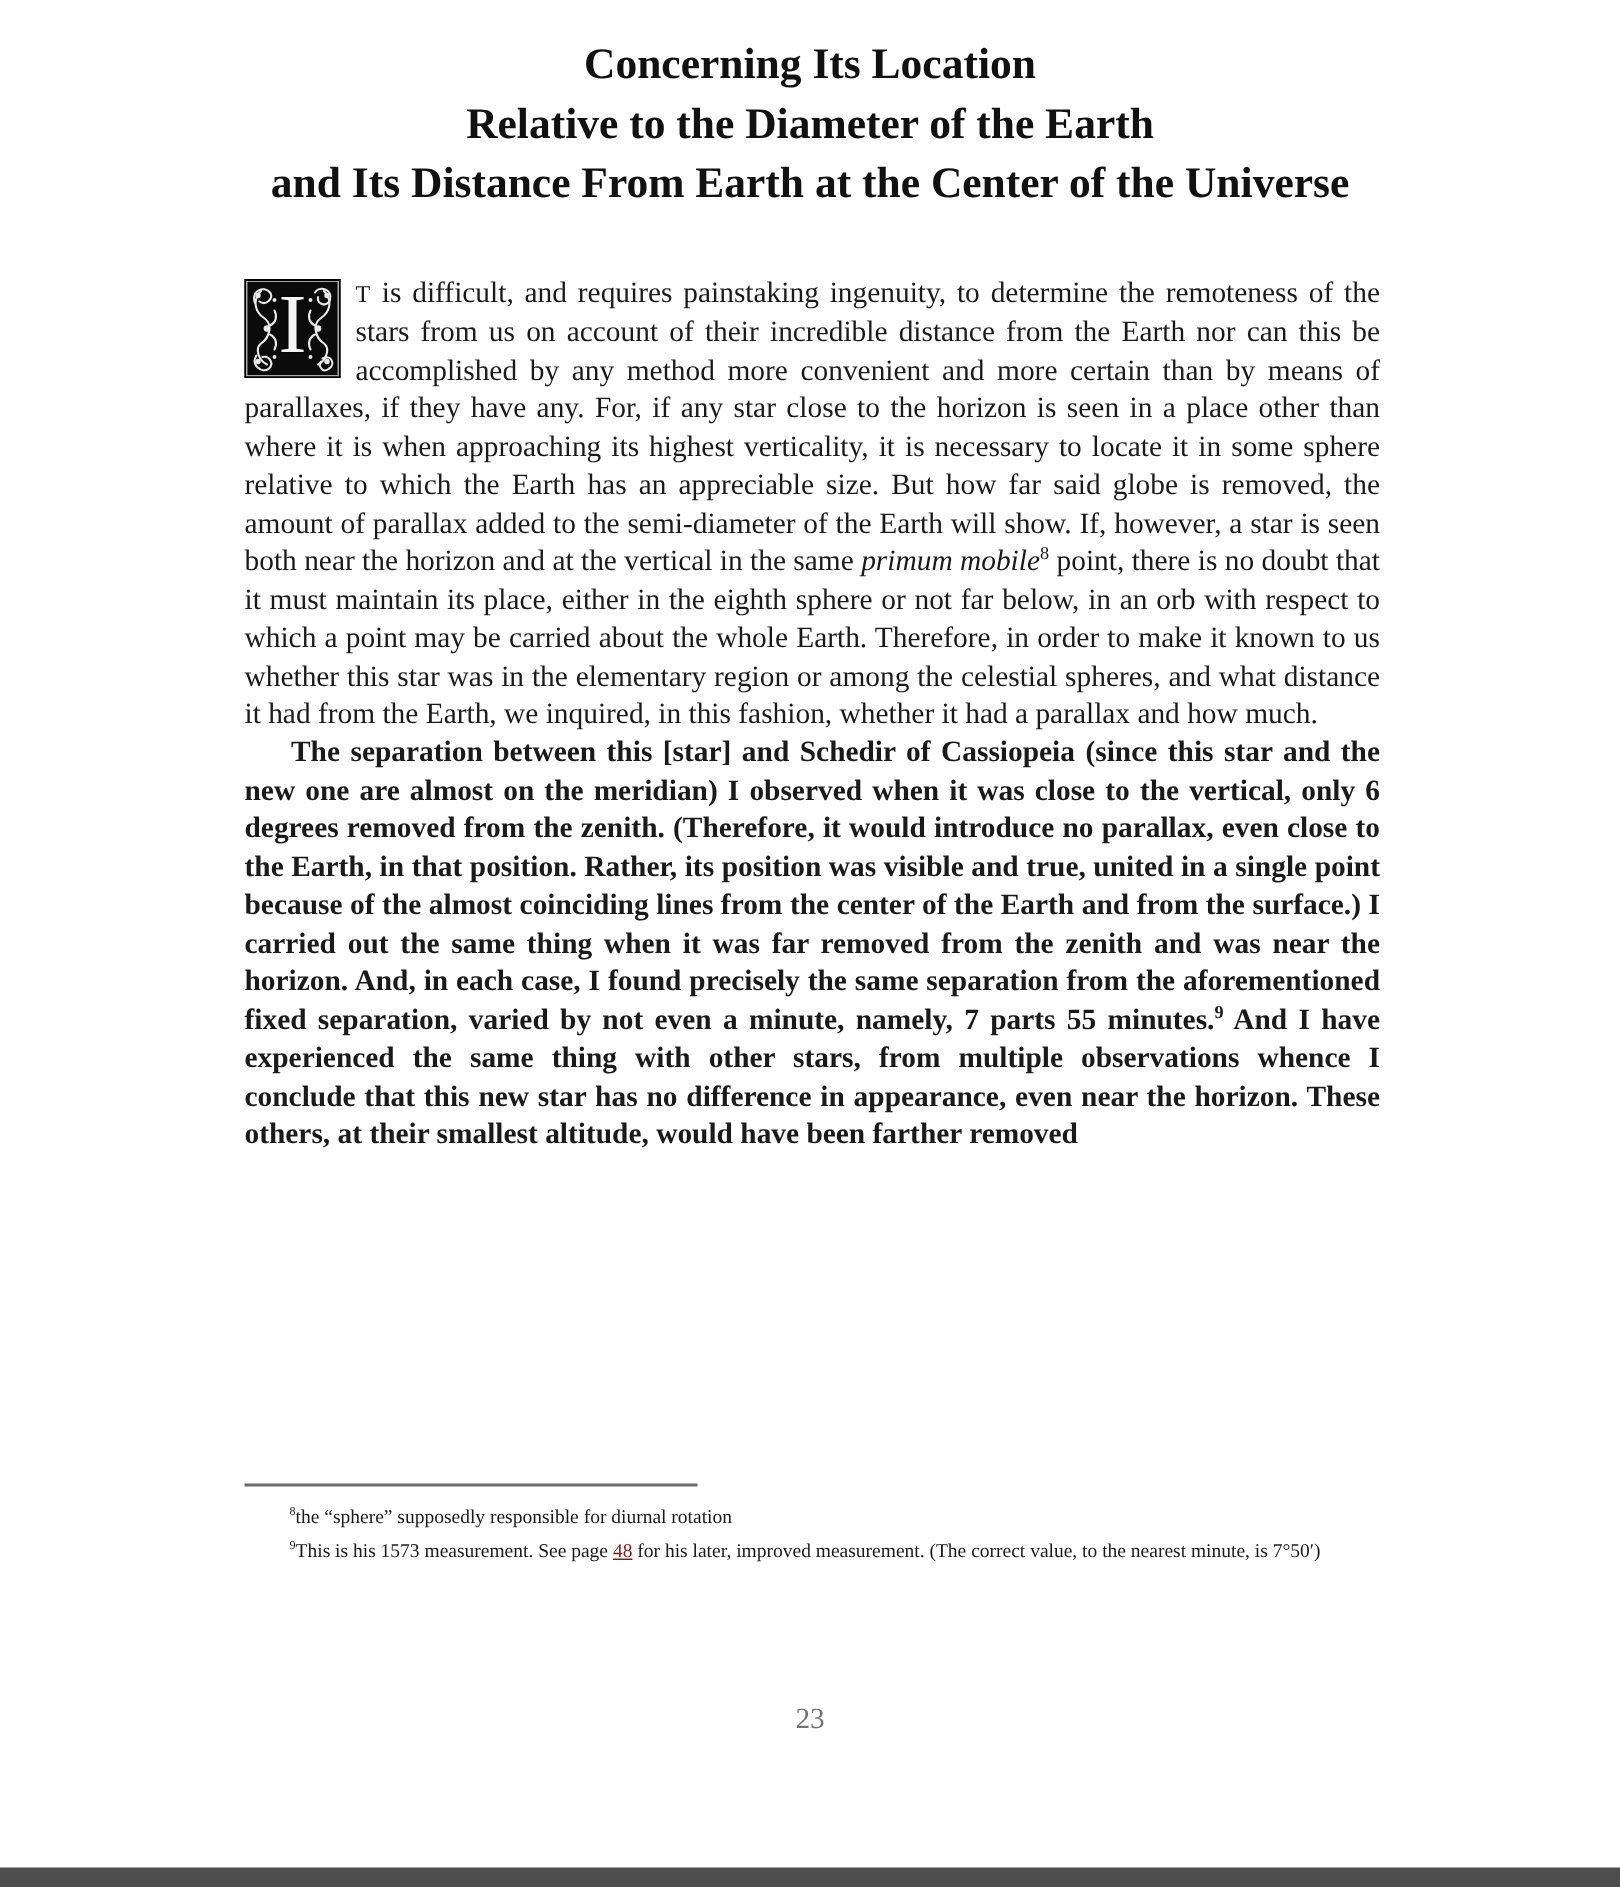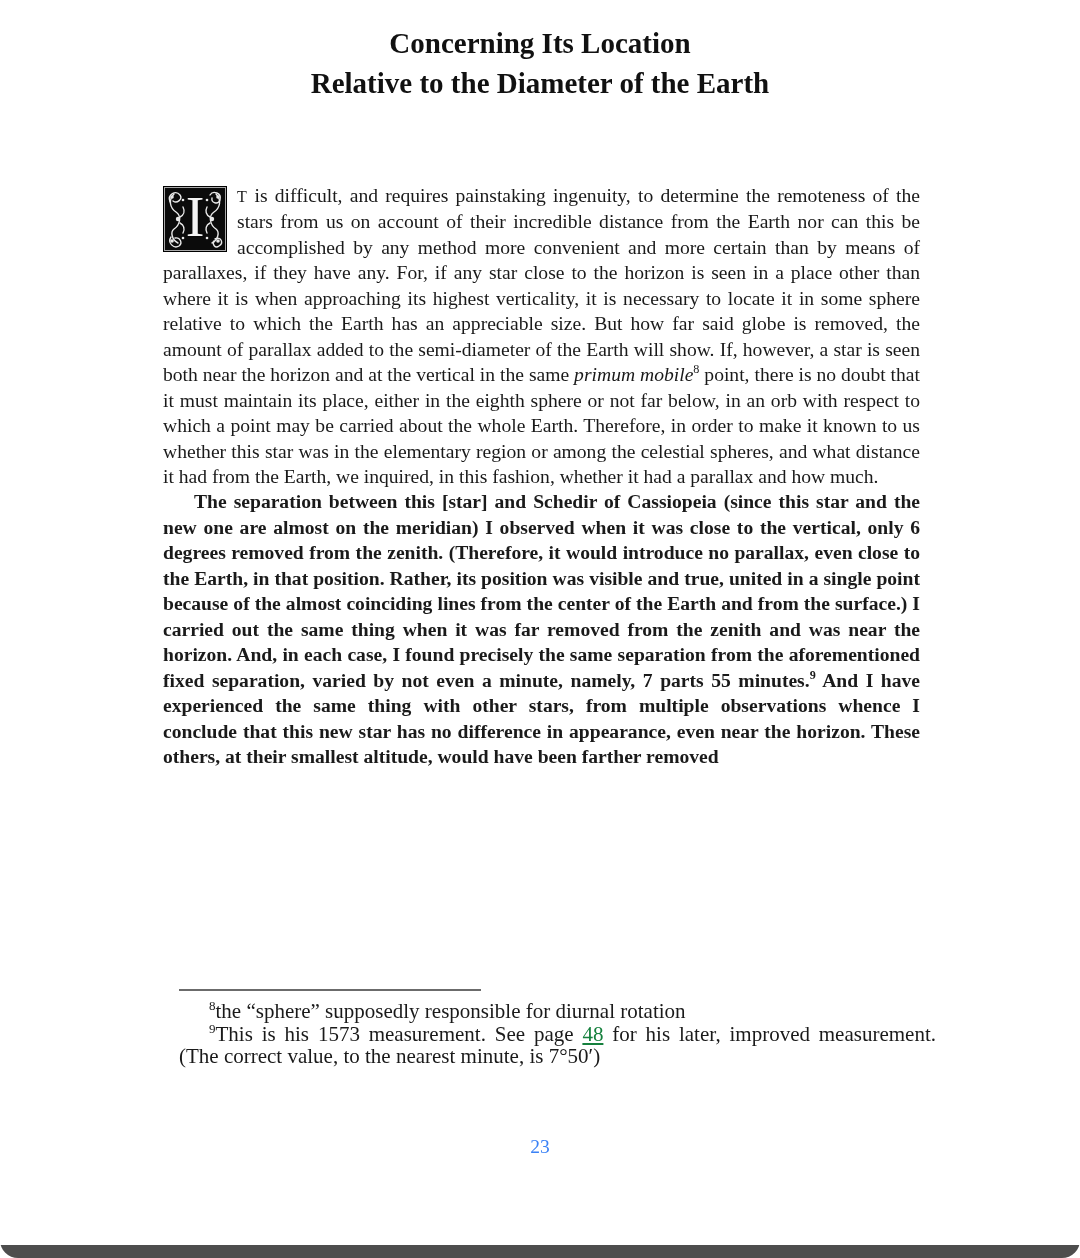--- a/index.html
+++ b/index.html
@@ -1,19 +1,19 @@
 <!DOCTYPE html>
 <html><head>
 <meta charset="utf-8">
 <style>
   html, body { margin:0; padding:0; background:#ffffff; }
   .page {
     position:relative; width:1080px; height:1258px;
     background:#ffffff; overflow:hidden;
-    font-family:"Liberation Serif", serif; color:#1a1a1a;border-radius:18px;
+    font-family:"Liberation Serif", serif; color:#1a1a1a;
   }
   .title-block {
     position:absolute; top:24px; left:0; width:100%;
     text-align:center; font-weight:bold;
     font-size:29px; line-height:39.5px; color:#111;
   }
   .body-block {
     position:absolute; top:183px; left:163px; width:757px;
     font-size:19.6px; line-height:25.45px; text-align:justify;
     text-justify:inter-word;
@@ -33,41 +33,42 @@
   .dropcap svg { position:absolute; left:0; top:0; width:100%; height:100%; }
   .dropcap-letter {
     position:absolute; left:50%; top:50%;
     transform:translate(-50%,-54%);
     font-size:56px; line-height:1; color:#f4f4f4;
     font-family:"Liberation Serif", serif;
     text-shadow:0 0 2px #000;
   }
   
   .footnote-block {
-    position:absolute; top:989px; left:179px; width:757px;
-    font-size:21px; line-height:22.6px; text-align:justify;
+    position:absolute; top:989px; left:163px; width:757px;
+    font-size:13px; line-height:22.6px; text-align:justify;
   }
   .footnote-rule { width:302px; height:0; border-top:2px solid #6b6b6b; margin-bottom:9px; }
   .footnote { margin:0; text-indent:30px; }
   .page-link { cursor:pointer; }
   
   .page-number {
     position:absolute; top:1136px; left:0; width:100%;
-    text-align:center; font-size:19.5px; color:#3b82f6;
+    text-align:center; font-size:19.5px; color:#737373;
   }
   .bottom-bar { position:absolute; left:0; top:1245px; width:100%; height:13px; }
 </style>
 </head>
 <body>
 
 <div class="page" style="color: rgb(26, 26, 26);">
 
   <header class="title-block">
     <div>Concerning Its Location</div>
     <div>Relative to the Diameter of the Earth</div>
+    <div>and Its Distance From Earth at the Center of the Universe</div>
   </header>
 
   <main class="body-block">
     <p class="para">
       <span class="dropcap">
         <svg viewBox="0 0 62 64" aria-hidden="true">
           <g stroke="#e9e9e9" fill="none" stroke-width="1.4" stroke-linecap="round">
             <path d="M10 7 C4 13 6 21 12 25 C18 29 16 38 10 42 C6 45 8 53 14 56"></path>
             <path d="M52 7 C58 13 56 21 50 25 C44 29 46 38 52 42 C56 45 54 53 48 56"></path>
             <path d="M6 15 C3 7 12 3 16 8 C19 12 13 17 9 14"></path>
@@ -94,20 +95,20 @@
         </svg>
         <span class="dropcap-letter">I</span>
       </span><span><span class="lead-smallcap">T</span> is difficult, and requires painstaking ingenuity, to determine the remoteness of the stars from us on account of their incredible distance from the Earth nor can this be accomplished by any method more convenient and more certain than by means of parallaxes, if they have any. For, if any star close to the horizon is seen in a place other than where it is when approaching its highest verticality, it is necessary to locate it in some sphere relative to which the Earth has an appreciable size. But how far said globe is removed, the amount of parallax added to the semi-diameter of the Earth will show. If, however, a star is seen both near the horizon and at the vertical in the same <em>primum mobile</em><sup>8</sup> point, there is no doubt that it must maintain its place, either in the eighth sphere or not far below, in an orb with respect to which a point may be carried about the whole Earth. Therefore, in order to make it known to us whether this star was in the elementary region or among the celestial spheres, and what distance it had from the Earth, we inquired, in this fashion, whether it had a parallax and how much.</span>
     </p>
     <p class="para para-indent">The separation between this [star] and Schedir of Cassiopeia (since this star and the new one are almost on the meridian) I observed when it was close to the vertical, only 6 degrees removed from the zenith. (Therefore, it would introduce no parallax, even close to the Earth, in that position. Rather, its position was visible and true, united in a single point because of the almost coinciding lines from the center of the Earth and from the surface.) I carried out the same thing when it was far removed from the zenith and was near the horizon. And, in each case, I found precisely the same separation from the aforementioned fixed separation, varied by not even a minute, namely, 7 parts 55 minutes.<sup>9</sup> And I have experienced the same thing with other stars, from multiple observations whence I conclude that this new star has no difference in appearance, even near the horizon. These others, at their smallest altitude, would have been farther removed</p>
   </main>
 
   <footer class="footnote-block">
     <div class="footnote-rule" style="border-top-color: rgb(107, 107, 107);"></div>
     <p class="footnote"><sup>8</sup>the “sphere” supposedly responsible for diurnal rotation</p>
-    <p class="footnote"><sup>9</sup>This is his 1573 measurement. See page <span class="page-link" style="color: #15803d; text-decoration: underline;">48</span> for his later, improved measurement. (The correct value, to the nearest minute, is 7°50′)</p>
+    <p class="footnote"><sup>9</sup>This is his 1573 measurement. See page <span class="page-link" style="color: #7f1d1d; text-decoration: underline;">48</span> for his later, improved measurement. (The correct value, to the nearest minute, is 7°50′)</p>
   </footer>
 
   <div class="page-number">23</div>
 
   <div class="bottom-bar" style="background: rgb(77, 77, 77);"></div>
 
 </div>
 
 </body></html>

